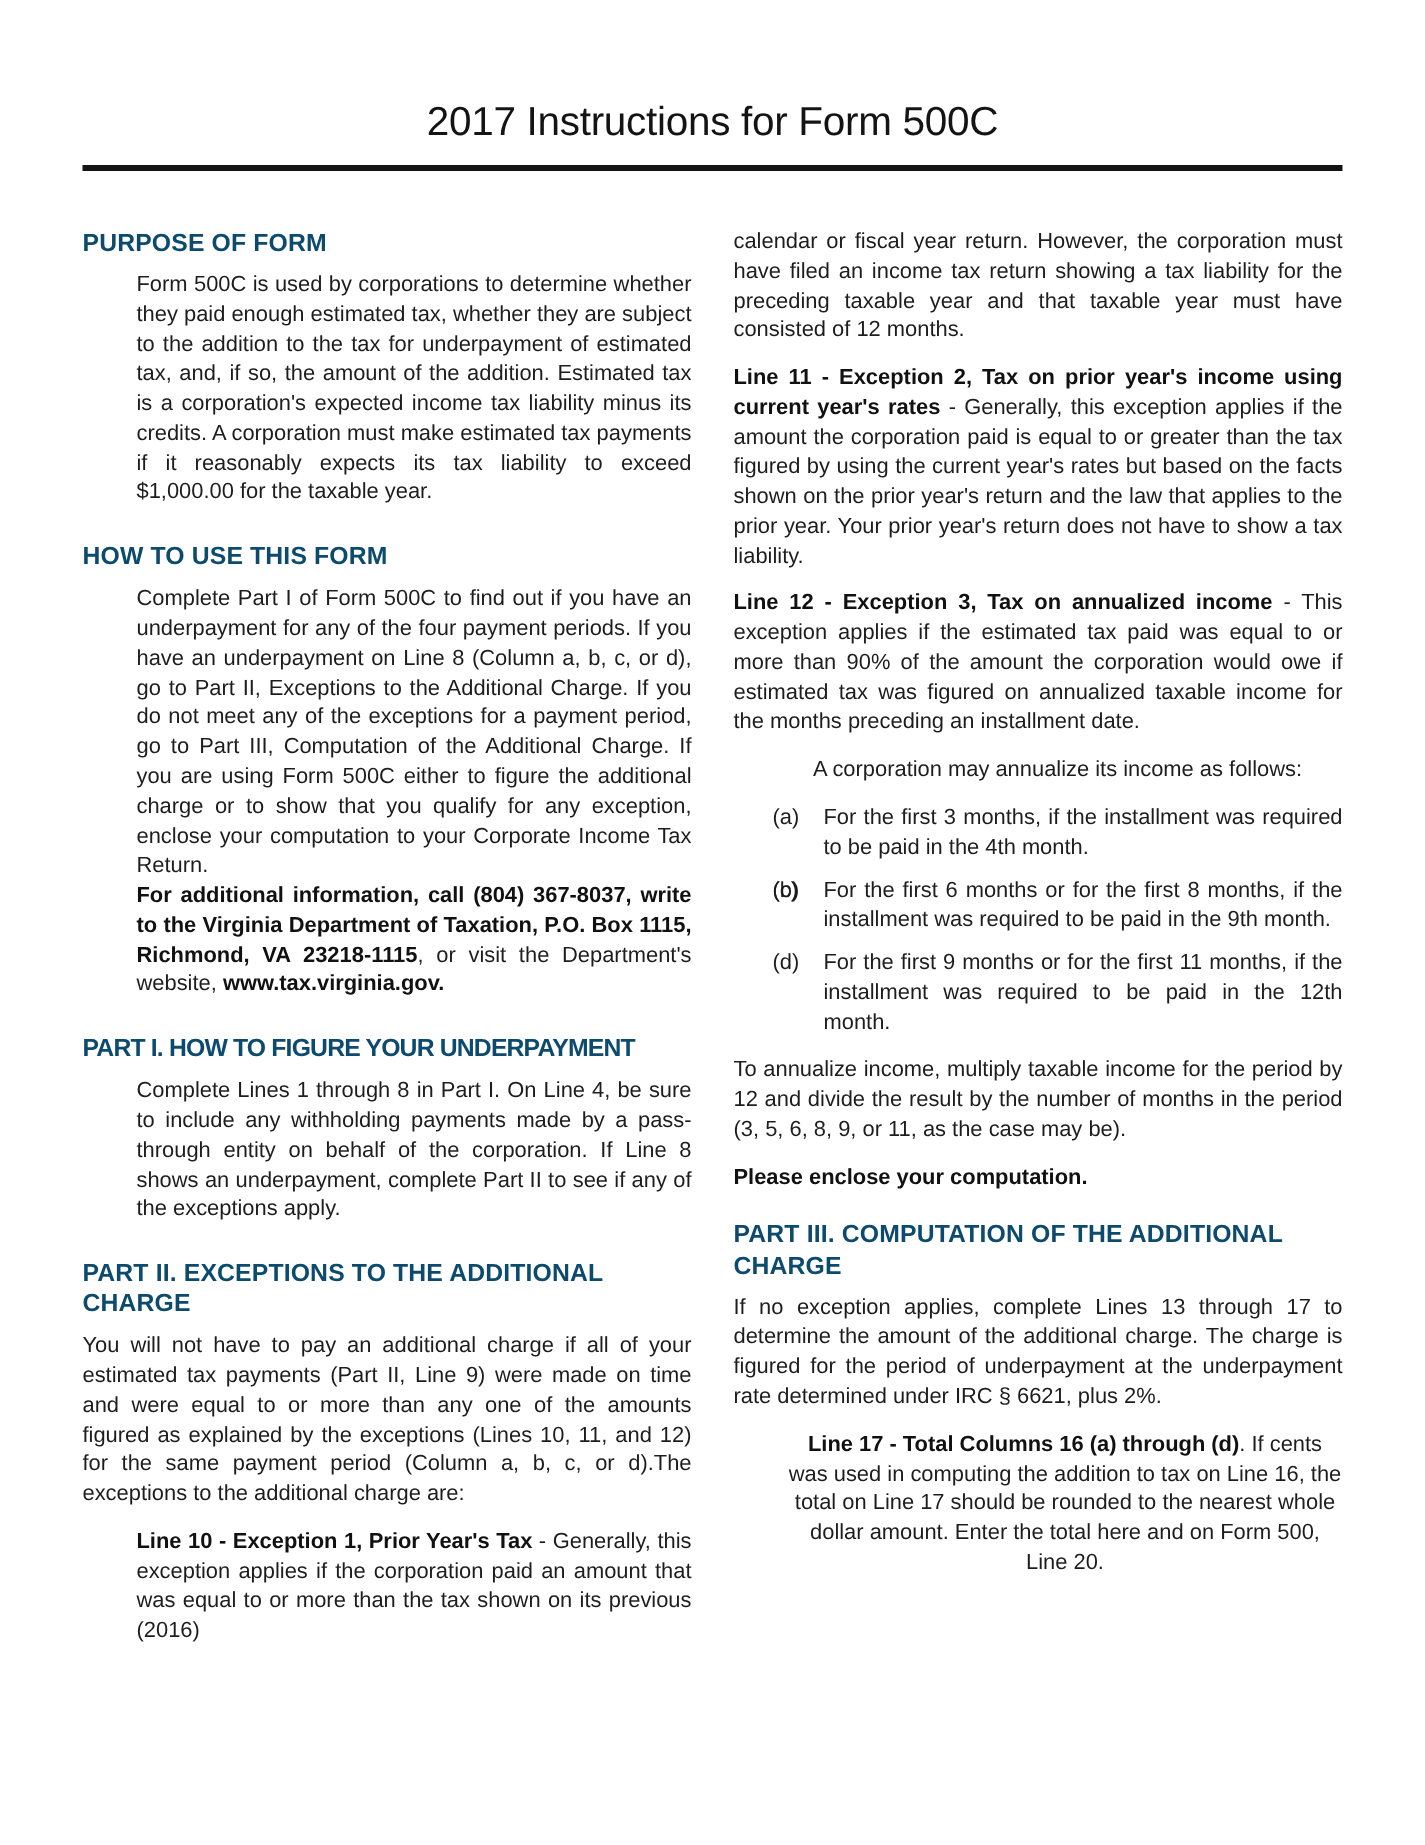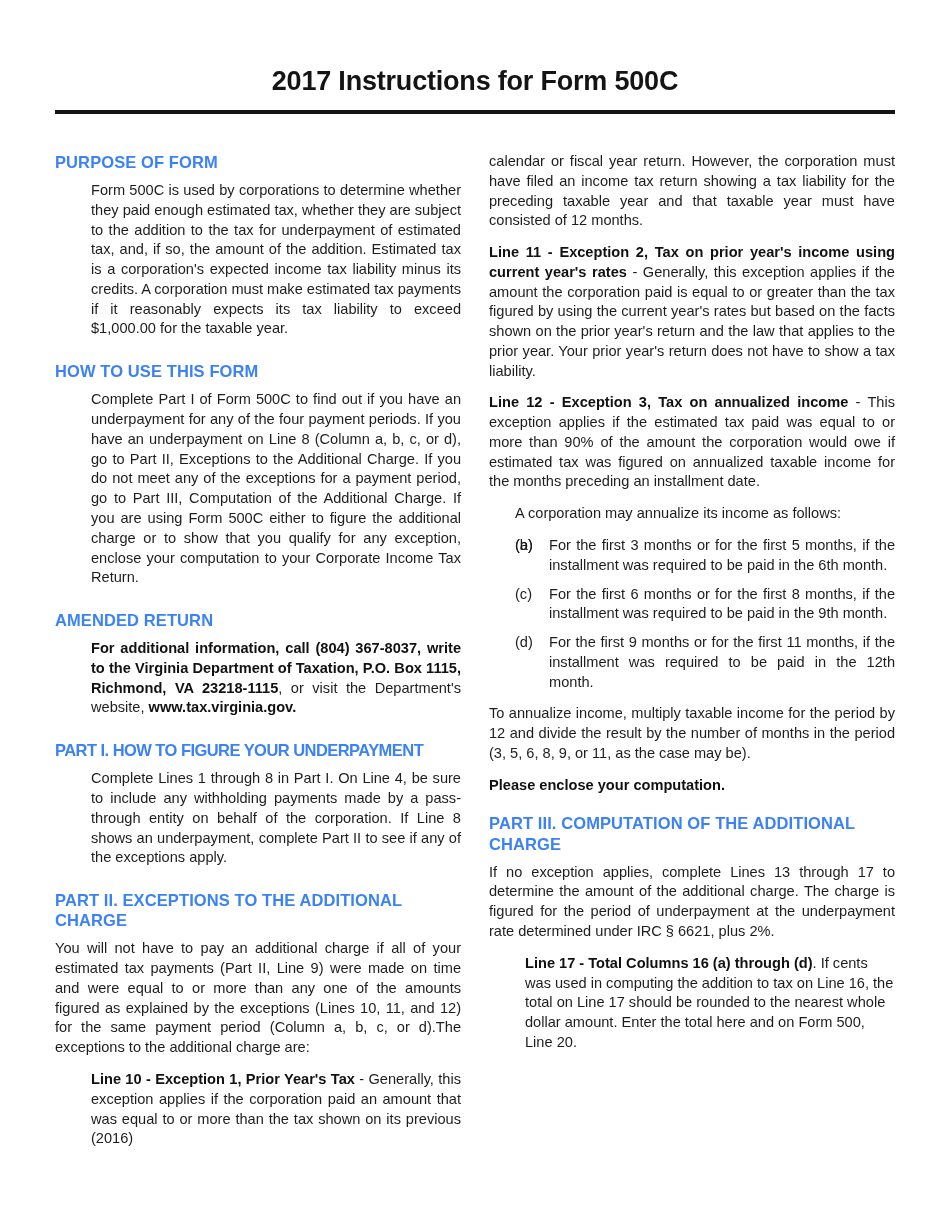--- a/index.html
+++ b/index.html
@@ -20,21 +20,21 @@
     box-sizing: border-box;
     overflow: hidden;
   }
   .doc-title {
     position: absolute;
     top: 66px;
     left: 0;
     width: 950px;
     text-align: center;
     font-size: 27px;
-    font-weight: bold;
+    font-weight: normal;
     letter-spacing: -0.2px;
     color: #141414;
   }
   .title-rule {
     position: absolute;
     top: 110px;
     left: 55px;
     width: 840px;
     height: 4px;
     background: #141414;
@@ -50,21 +50,21 @@
   }
   .col {
     width: 406px;
     flex: 0 0 406px;
   }
   h2.sec-head {
     font-size: 16.5px;
     font-weight: bold;
     line-height: 1.22;
     margin: 0 0 9px 0;
-    color: #3b82f6;
+    color: #0c4a6e;
     letter-spacing: 0.1px;
   }
   h2.sec-head.tight {
     letter-spacing: -0.55px;
   }
   .block + h2.sec-head {
     margin-top: 22px;
   }
   p.body {
     font-size: 14.6px;
@@ -72,21 +72,21 @@
     margin: 0 0 12px 0;
     text-align: justify;
     text-justify: inter-word;
     color: #1d1d1d;
   }
   p.body.last {
     margin-bottom: 0;
     margin-left: 36px;
   }
   p.body.noj {
-    text-align: left;
+    text-align: center;
   }
   p.indent {
     text-indent: 26px;
   }
   b, .bold { font-weight: bold; color: #111111; }
   ol.lettered {
     list-style: none;
     margin: 0 0 12px 0;
     padding: 0 0 0 26px;
   }
@@ -123,21 +123,20 @@
       <div class="block">
         <h2 class="sec-head">PURPOSE OF FORM</h2>
         <p class="body last">Form 500C is used by corporations to determine whether they paid enough estimated tax, whether they are subject to the addition to the tax for underpayment of estimated tax, and, if so, the amount of the addition. Estimated tax is a corporation's expected income tax liability minus its credits.  A corporation must make estimated tax payments if it reasonably expects its tax liability to exceed $1,000.00 for the taxable year.</p>
       </div>
 
       <h2 class="sec-head">HOW TO USE THIS FORM</h2>
       <div class="block">
         <p class="body last">Complete Part I of Form 500C to find out if you have an underpayment for any of the four payment periods. If you have an underpayment on Line 8 (Column a, b, c, or d), go to Part II, Exceptions to the Additional Charge. If you do not meet any of the exceptions for a payment period, go to Part III, Computation of the Additional Charge. If you are using Form 500C either to figure the additional charge or to show that you qualify for any exception, enclose your computation to your Corporate Income Tax Return.</p>
       </div>
 
-      <h2 class="sec-head">AMENDED RETURN</h2>
       <div class="block">
         <p class="body last"><b>For additional information, call (804) 367-8037, write to the Virginia Department of Taxation, P.O. Box 1115, Richmond, VA 23218-1115</b><span>, or visit the Department's website, </span><b>www.tax.virginia.gov.</b></p>
       </div>
 
       <h2 class="sec-head tight">PART I. HOW TO FIGURE YOUR UNDERPAYMENT</h2>
       <div class="block">
         <p class="body last">Complete Lines 1 through 8 in Part I. On Line 4, be sure to include any withholding payments made by a pass-through entity on behalf of the corporation. If Line 8 shows an underpayment, complete Part II to see if any of the exceptions apply.</p>
       </div>
 
       <h2 class="sec-head">PART II. EXCEPTIONS TO THE ADDITIONAL CHARGE</h2>
@@ -154,24 +153,24 @@
 
       <p class="body"><b>Line 11 - Exception 2, Tax on prior year's income using current year's rates</b><span> - Generally, this exception applies if the amount the corporation paid is equal to or greater than the tax figured by using the current year's rates but based on the facts shown on the prior year's return and the law that applies to the prior year. Your prior year's return does not have to show a tax liability.</span></p>
 
       <p class="body"><b>Line 12 - Exception 3, Tax on annualized income</b><span> - This exception applies if the estimated tax paid was equal to or more than 90% of the amount the corporation would owe if estimated tax was figured on annualized taxable income for the months preceding an installment date.</span></p>
 
       <p class="body noj indent">A corporation may annualize its income as follows:</p>
 
       <ol class="lettered">
         <li>
           <span class="marker">(a)</span>
+          <span>For the first 3 months, if the installment was required to be paid in the 4th month.</span>
         </li>
         <li>
           <span class="marker">(b)</span>
-          <span>For the first 3 months or for the first 5 months, if the installment was required to be paid in the 6th month.</span>
         </li>
         <li>
           <span class="marker">(c)</span>
           <span>For the first 6 months or for the first 8 months, if the installment was required to be paid in the 9th month.</span>
         </li>
         <li>
           <span class="marker">(d)</span>
           <span>For the first 9 months or for the first 11 months, if the installment was required to be paid in the 12th month.</span>
         </li>
       </ol>

